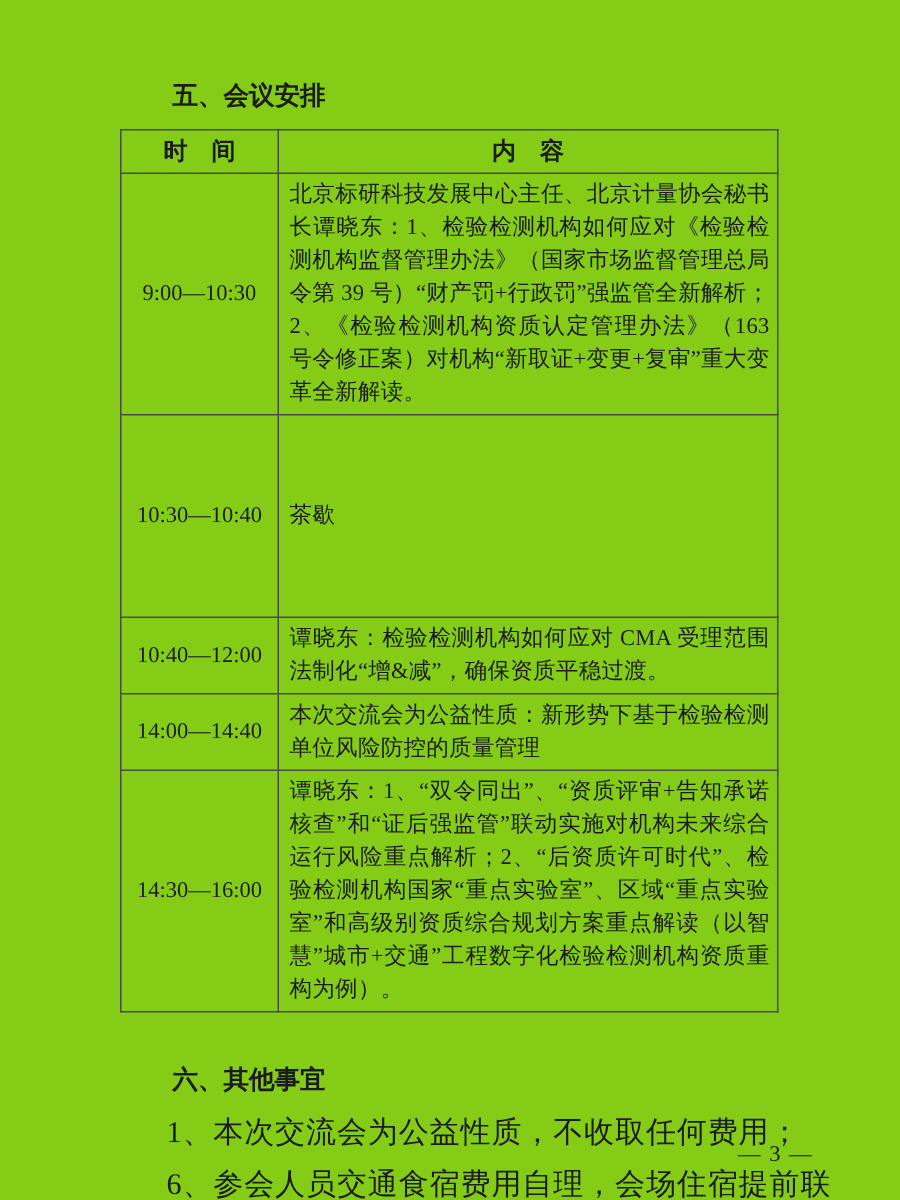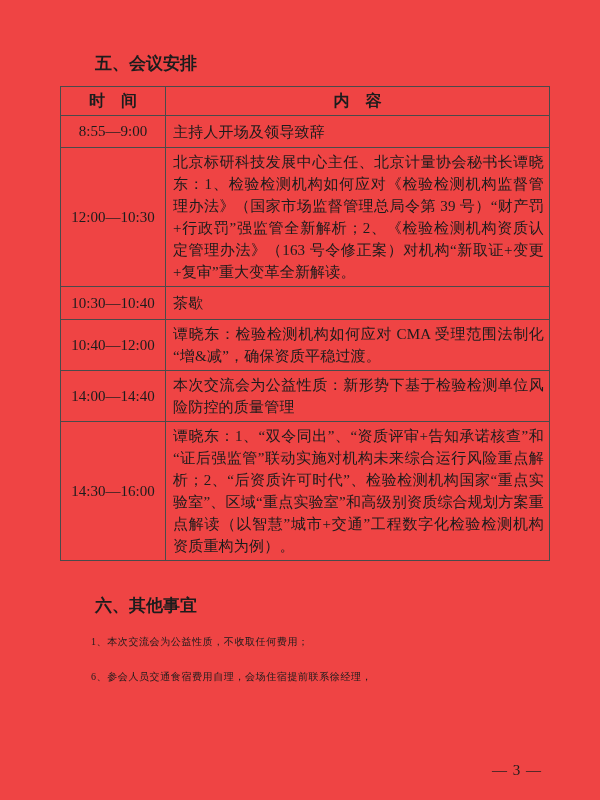--- a/index.html
+++ b/index.html
@@ -1,37 +1,38 @@
 <!DOCTYPE html>
 <html lang="zh"><head>
 <meta charset="utf-8">
 <style>
   html,body { margin:0; padding:0; background:#e9e9e9; }
   .page {
     position:relative;
     width:600px; height:800px;
     margin:0 auto;
-    background:#ef4444;
+    background:#84cc16;
     color:#1c1c1c;
     font-family:"Liberation Serif","DejaVu Serif",serif;
     overflow:hidden;
     box-sizing:border-box;
     padding-top:53px;
+    padding-left:20px;
   }
   .sec-title {
     margin:0 0 0 95px;
     font-family:"Liberation Sans","DejaVu Sans",sans-serif;
     font-weight:bold;
     font-size:17px;
     line-height:22px;
     color:#1c1c1c;
   }
   table.schedule {
     margin:11px 0 0 60px;
-    width:490px;
+    width:439px;
     border-collapse:collapse;
     table-layout:fixed;
     border:1.5px solid #4a4a4a;
   }
   .col-time { width:105px; }
   table.schedule th, table.schedule td {
     border:1px solid #4a4a4a;
   }
   table.schedule th {
     height:26px;
@@ -60,21 +61,21 @@
   tbody tr:nth-child(2) { height:135px; }
   tbody tr:nth-child(3) { height:33px;font-family:Liberation Serif, serif; }
   tbody tr:nth-child(4) { height:50px; }
   tbody tr:nth-child(5) { height:35px; }
   tbody tr:nth-child(6) { height:52px; }
   tbody tr:nth-child(7) { height:135px; }
   tbody tr:nth-child(8) { height:30px; }
   .sec-title-2 { margin-top:34px; }
   .note {
     margin:14px 42px 0 91px;
-    font-size:10px;
+    font-size:20px;
     line-height:21px;
     letter-spacing:0.6px;
   }
   .page-num {
     position:absolute;
     top:762px;
     right:58px;
     font-size:15px;
     letter-spacing:1px;
   }
@@ -92,25 +93,21 @@
         <col class="col-content">
       </colgroup>
     <thead>
       <tr>
         <th>时　间</th>
         <th>内　容</th>
       </tr>
     </thead>
     <tbody>
       <tr>
-        <td class="t">8:55—9:00</td>
-        <td class="c">主持人开场及领导致辞</td>
-      </tr>
-      <tr>
-        <td class="t">12:00—10:30</td>
+        <td class="t">9:00—10:30</td>
         <td class="c">北京标研科技发展中心主任、北京计量协会秘书长谭晓东：1、检验检测机构如何应对《检验检测机构监督管理办法》（国家市场监督管理总局令第 39 号）“财产罚+行政罚”强监管全新解析；2、《检验检测机构资质认定管理办法》（163 号令修正案）对机构“新取证+变更+复审”重大变革全新解读。</td>
       </tr>
       <tr>
         <td class="t">10:30—10:40</td>
         <td class="c">茶歇</td>
       </tr>
       <tr>
         <td class="t">10:40—12:00</td>
         <td class="c">谭晓东：检验检测机构如何应对 CMA 受理范围法制化“增&amp;减”，确保资质平稳过渡。</td>
       </tr>

